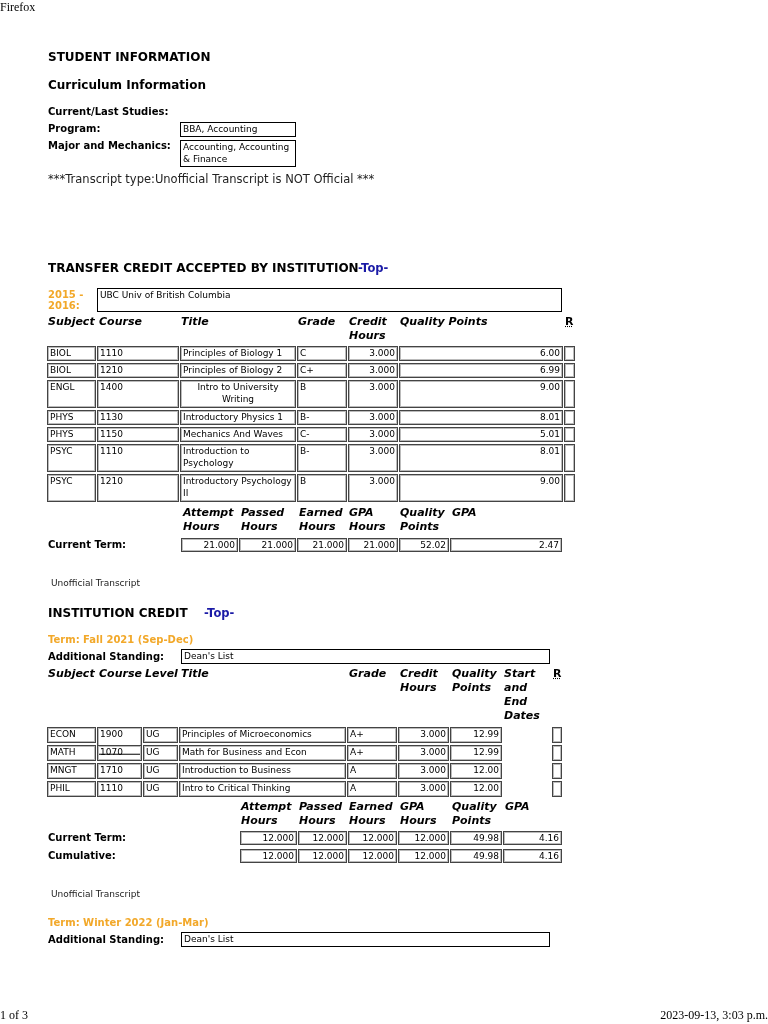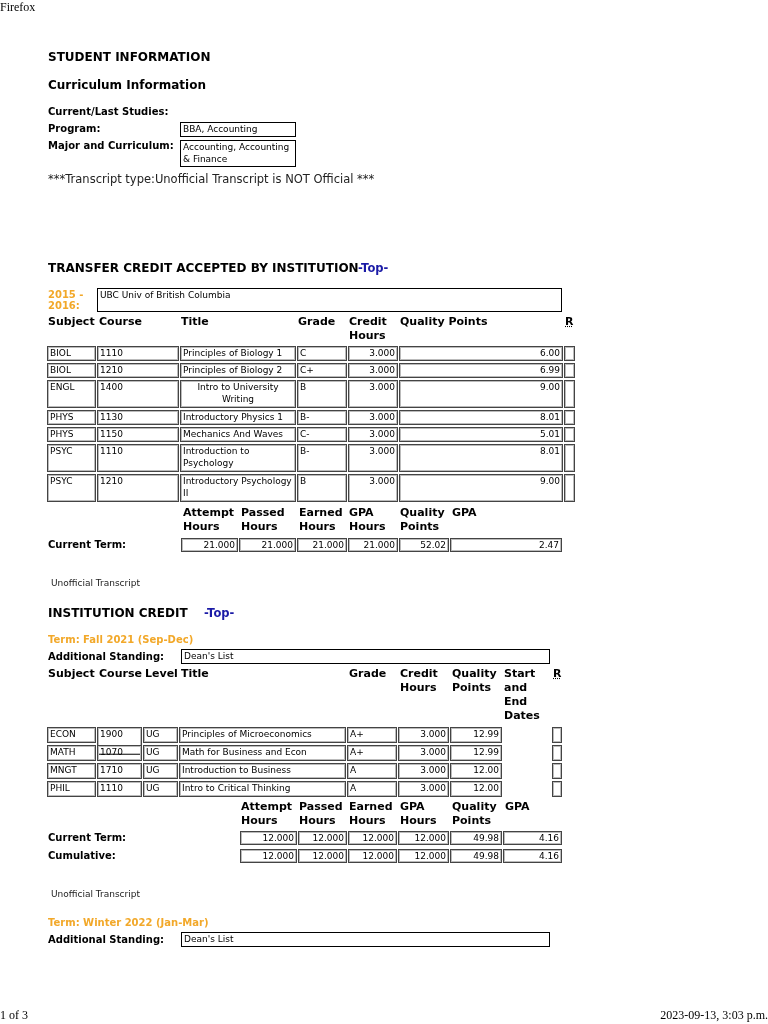--- a/index.html
+++ b/index.html
@@ -21,36 +21,36 @@
   .txt { font-size: 11.5px; color: #222; }
   .small { font-size: 9px; color: #222; }
   .orange { color: #f2a829; font-weight: bold; font-size: 10px; line-height: 11px; }
   .toplink { color: #1a1aa6; font-weight: bold; font-size: 11.5px; text-decoration: none; }
 
   .box { position: absolute; border: 1px solid #000; font-size: 9px; line-height: 12px;
     padding: 0 2px; overflow: hidden; }
   .cell { position: absolute; border: 1px solid #444; box-shadow: inset 0 0 0 1px #bbb;
     font-size: 9px; line-height: 12px; padding: 0 2px; overflow: hidden; }
   .cell.num { text-align: right; }
-  .colh { position: absolute; font-weight: bold; font-size: 11px; line-height: 14px; }
+  .colh { position: absolute; font-weight: bold; font-size: 11px; line-height: 14px; font-style: italic; }
   .rhead { position: absolute; font-weight: bold; font-size: 11px; text-decoration: underline dotted; }
 </style>
 </head>
 <body>
 
 <div class="print-hdr">
   <span class="l">Firefox</span>
 </div>
 
 <div class="abs h1" style="left:48px;top:50px;">STUDENT INFORMATION</div>
 <div class="abs h1" style="left:48px;top:78px;">Curriculum Information</div>
 <div class="abs lbl" style="left:48px;top:106px;">Current/Last Studies:</div>
 <div class="abs lbl" style="left:48px;top:123px;">Program:</div>
 <div class="box" style="left:180px;top:122px;width:116px;height:15px;">BBA, Accounting</div>
-<div class="abs lbl" style="left:48px;top:140px;">Major and Curriculum:</div>
+<div class="abs lbl" style="left:48px;top:140px;">Major and Mechanics:</div>
 <div class="box" style="left:180px;top:140px;width:116px;height:27px;">Accounting, Accounting &amp; Finance</div>
 <div class="abs txt" style="left:48px;top:172px;">***Transcript type:Unofficial Transcript is NOT Official ***</div>
 
 <div class="abs h1" style="left:48px;top:261px;">TRANSFER CREDIT ACCEPTED BY INSTITUTION</div>
 <a class="abs toplink" href="#" style="left:358px;top:261px;">-Top-</a>
 
 <div class="abs orange" style="left:48px;top:289px;">
   <div>2015 -</div>
   <div>2016:</div>
 </div>

